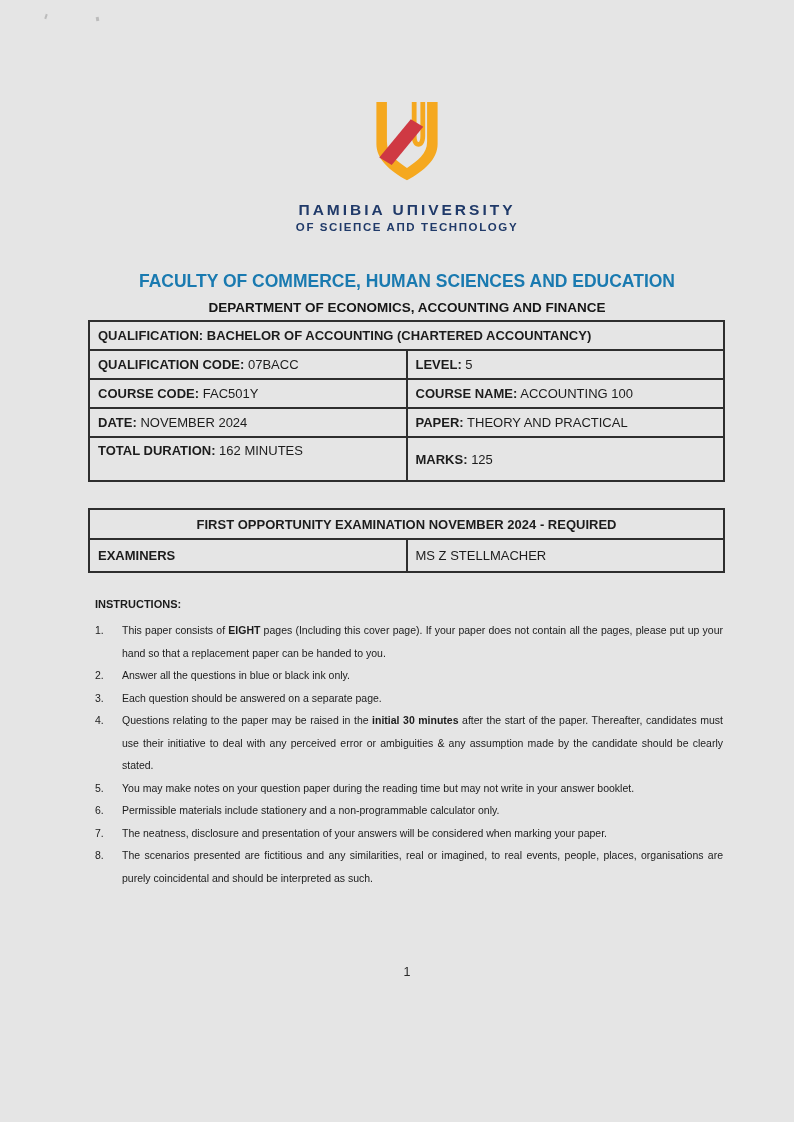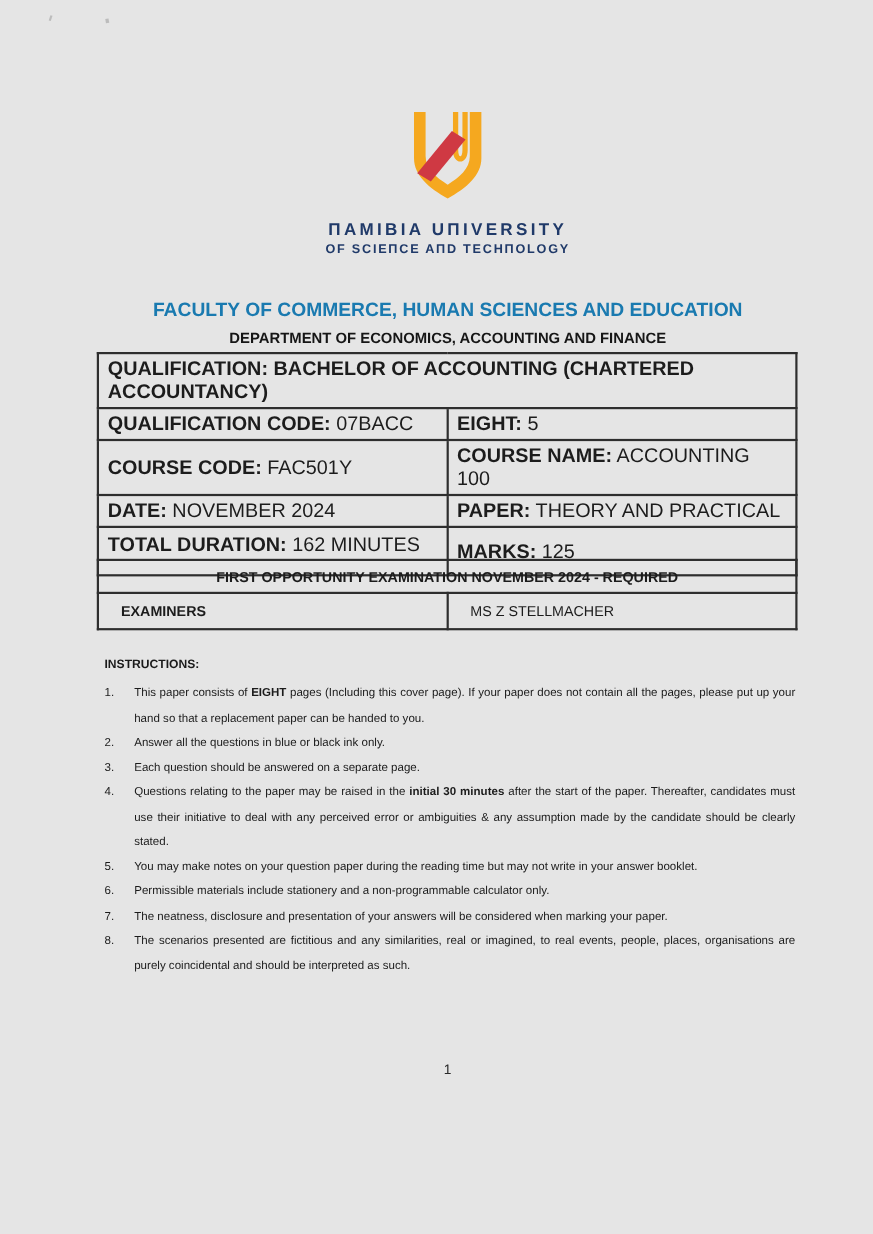--- a/index.html
+++ b/index.html
@@ -15,32 +15,32 @@
   .logo-svg{display:block;margin:0 auto;}
   .wordmark1{margin-top:13px;font-size:15.5px;font-weight:bold;letter-spacing:3px;color:#203a69;}
   .wordmark2{margin-top:2px;font-size:11.5px;font-weight:bold;letter-spacing:1.6px;color:#203a69;}
 
   .faculty{position:absolute;left:0;right:0;top:271px;text-align:center;transform:translateX(10px);
     font-size:17.5px;font-weight:bold;color:#1a7ab0;}
   .department{position:absolute;left:0;right:0;top:300px;text-align:center;transform:translateX(10px);
     font-size:13.5px;font-weight:bold;color:#161616;}
 
   table{border-collapse:collapse;}
-  .info-table{position:absolute;left:88px;top:320px;width:637px;font-size:18px;table-layout:fixed;}
+  .info-table{position:absolute;left:88px;top:320px;width:637px;font-size:13px;table-layout:fixed;}
   .info-table td{border:2px solid #2e2e2e;padding:3px 8px;vertical-align:middle;}
   .info-table .c1{width:338px;border-radius:13px;}
   .info-table tr.r{height:29px;}
   .info-table tr.r-last{height:44px;}
   .info-table .cell-top{vertical-align:top;padding-top:5px;}
   .lbl{font-weight:bold;}
   .val{font-weight:normal;}
   .row-qual .val{font-weight:bold;}
 
   .exam-table{position:absolute;left:88px;top:508px;width:637px;font-size:13px;table-layout:fixed;}
-  .exam-table td{border:2px solid #2e2e2e;padding:2px 20px;vertical-align:middle;}
+  .exam-table td{border:2px solid #2e2e2e;padding:2px 8px;vertical-align:middle;}
   .exam-table .title-cell{text-align:center;font-weight:bold;height:24px;}
   .exam-table .lc{width:166px;font-weight:bold;}
   .exam-table tr.er{height:33px;}
 
   .instructions{position:absolute;left:95px;top:598px;width:628px;color:#1b1b1b;}
   .instr-heading{font-size:11px;font-weight:bold;margin-bottom:9px;}
   .instr-item{position:relative;padding-left:27px;text-align:justify;font-size:10.5px;line-height:22.5px;}
   .instr-item .num{position:absolute;left:0;top:0;}
   .b{font-weight:bold;}
 
@@ -68,21 +68,21 @@
   <div class="faculty">FACULTY OF COMMERCE, HUMAN SCIENCES AND EDUCATION</div>
   <div class="department">DEPARTMENT OF ECONOMICS, ACCOUNTING AND FINANCE</div>
 
   <table class="info-table">
     <tbody>
         <tr class="r row-qual">
       <td colspan="2"><span class="lbl">QUALIFICATION:</span> <span class="val">BACHELOR OF ACCOUNTING (CHARTERED ACCOUNTANCY)</span></td>
     </tr>
     <tr class="r">
       <td class="c1"><span class="lbl">QUALIFICATION CODE:</span> <span class="val">07BACC</span></td>
-      <td><span class="lbl">EIGHT:</span> <span class="val">5</span></td>
+      <td><span class="lbl">LEVEL:</span> <span class="val">5</span></td>
     </tr>
     <tr class="r">
       <td class="c1"><span class="lbl">COURSE CODE:</span> <span class="val">FAC501Y</span></td>
       <td><span class="lbl">COURSE NAME:</span> <span class="val">ACCOUNTING 100</span></td>
     </tr>
     <tr class="r">
       <td class="c1"><span class="lbl">DATE:</span> <span class="val">NOVEMBER 2024</span></td>
       <td><span class="lbl">PAPER:</span> <span class="val">THEORY AND PRACTICAL</span></td>
     </tr>
     <tr class="r-last">

